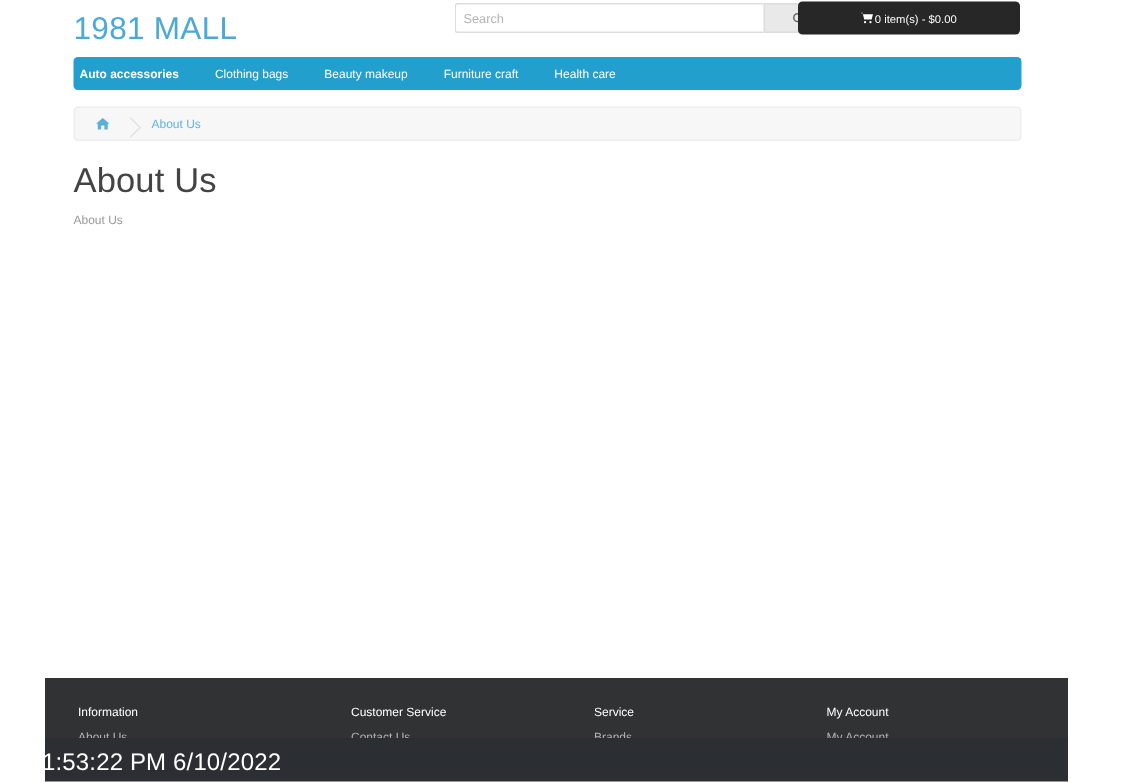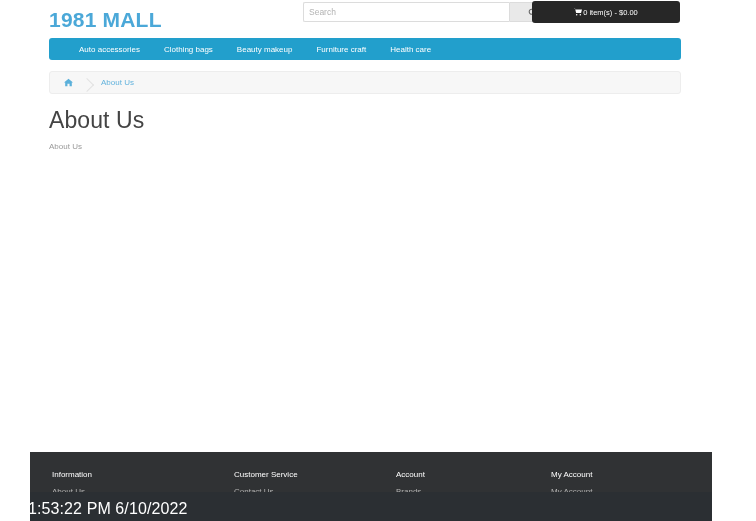--- a/index.html
+++ b/index.html
@@ -33,21 +33,21 @@
     background: #ffffff;
   }
   #logo {
     position: absolute;
     left: 49px;
     top: 8px;
     font-size: 21px;
     line-height: 24px;
     color: #4ba8d8;
     letter-spacing: .2px;
-    font-weight: 700;
+    font-weight: 400;
     white-space: nowrap;
   }
   #search-wrap {
     position: absolute;
     left: 265px;
     top: 2px;
     width: 253px;
     height: 20px;
     display: flex;
     margin-left: 38px;
@@ -119,21 +119,21 @@
   .nav-item {
     display: flex;
     align-items: center;
     padding: 0 12px;
     font-size: 8px;
     color: #ffffff;
     white-space: nowrap;
     cursor: pointer;
     text-decoration: none;
   }
-  .nav-item:first-child { padding-left: 30px; }
+  .nav-item:first-child { padding-left: 4px; font-weight: bold; }
 
   
   #breadcrumb {
     position: absolute;
     left: 49px;
     top: 71px;
     width: 632px;
     height: 23px;
     box-sizing: border-box;
     background: #f7f7f7;
@@ -325,21 +325,21 @@
       </div>
 
       <div class="footer-col">
         <div class="footer-heading">Customer Service</div>
         <a class="footer-link" href="#">Contact Us</a>
         <a class="footer-link" href="#">Returns</a>
         <a class="footer-link" href="#">Site Map</a>
       </div>
 
       <div class="footer-col">
-        <div class="footer-heading">Account</div>
+        <div class="footer-heading">Service</div>
         <a class="footer-link" href="#">Brands</a>
         <a class="footer-link" href="#">Gift Certificates</a>
         <a class="footer-link" href="#">Affiliate</a>
         <a class="footer-link" href="#">Specials</a>
       </div>
 
       <div class="footer-col">
         <div class="footer-heading">My Account</div>
         <a class="footer-link" href="#">My Account</a>
         <a class="footer-link" href="#">Order History</a>

